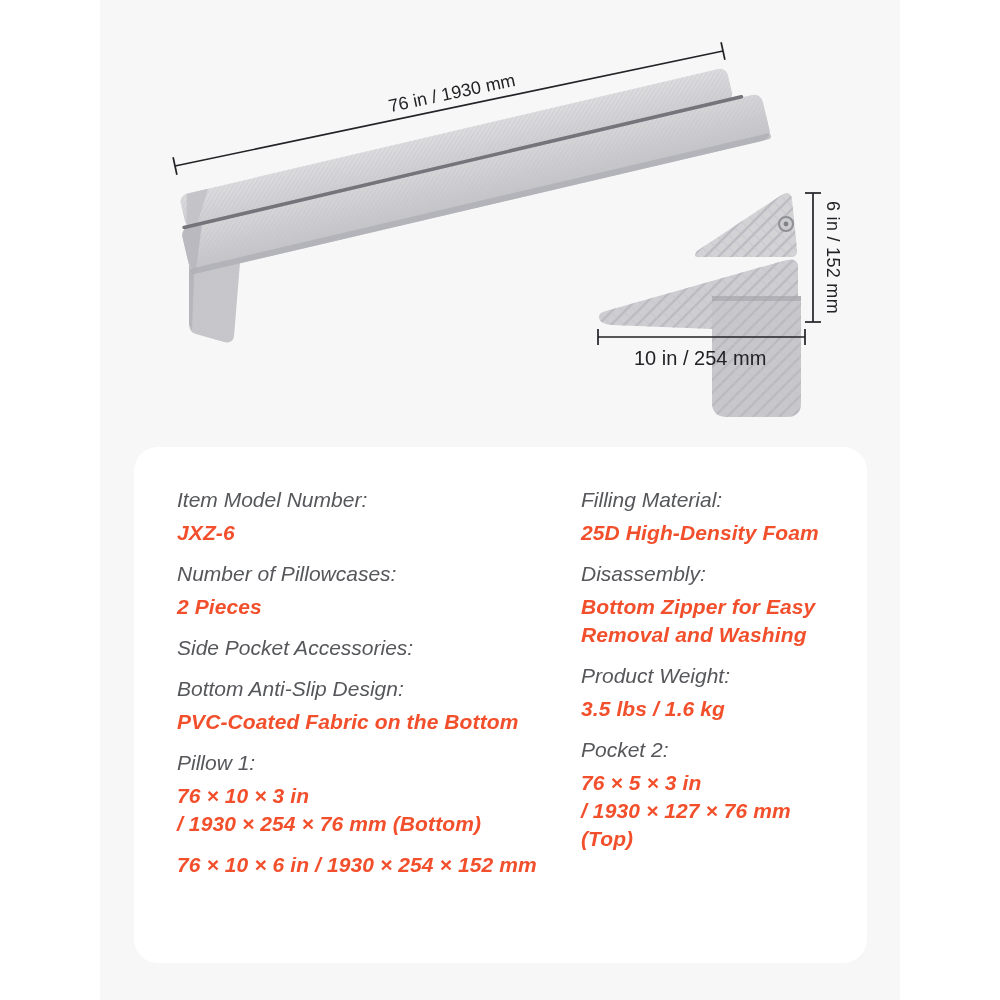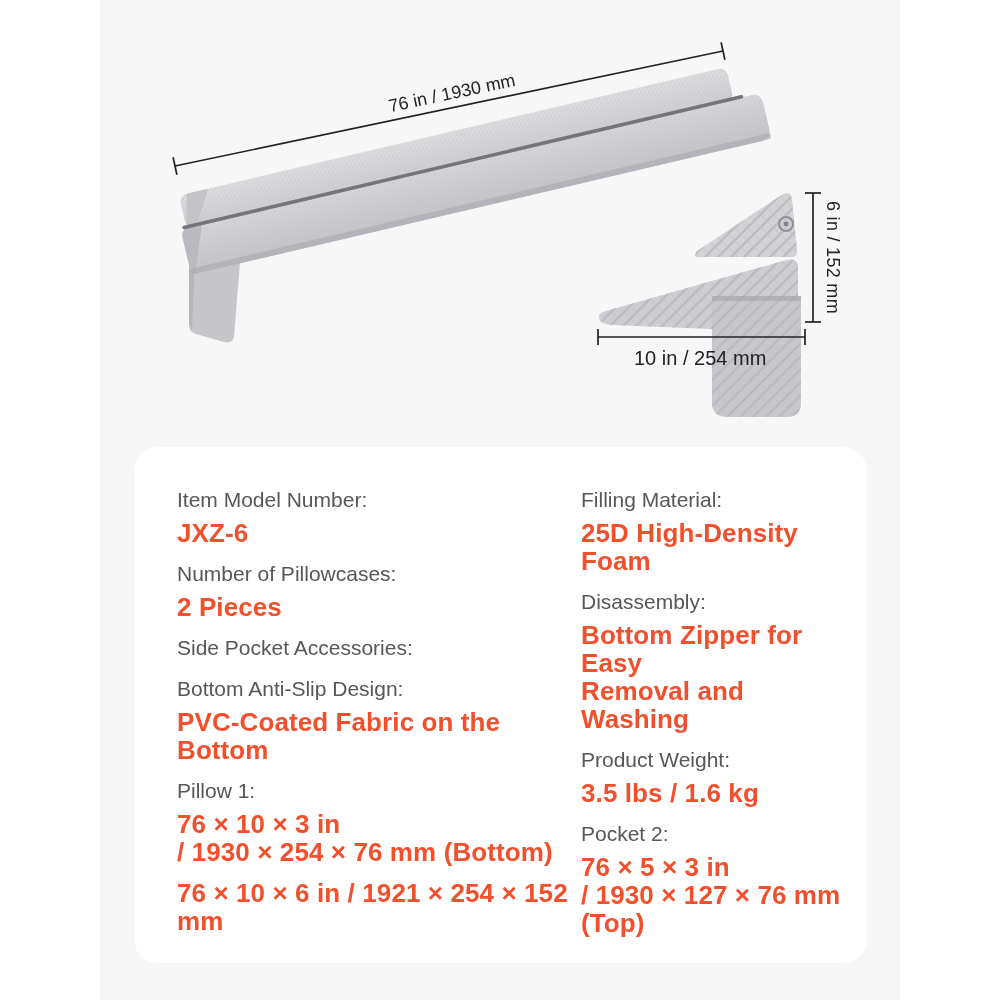--- a/index.html
+++ b/index.html
@@ -11,23 +11,23 @@
   .diagram-svg{position:absolute;left:0;top:0;width:1000px;height:445px;}
 
   .dim-label{position:absolute;color:#232327;font-size:18px;white-space:nowrap;}
   .dim-label.length{left:352px;top:83px;width:200px;text-align:center;transform:rotate(-11.9deg);}
   .dim-label.height{left:822px;top:190px;height:134px;writing-mode:vertical-rl;text-align:center;letter-spacing:0.3px;}
   .dim-label.depth{left:602px;top:347px;font-size:20px;margin-left:32px;}
 
   .card{position:absolute;left:134px;top:447px;width:733px;height:516px;background:#FFFFFF;
         border-radius:24px;box-sizing:border-box;padding:39px 24px 0 43px;}
   .columns{display:grid;grid-template-columns:404px 1fr;}
-  .spec{margin-bottom:13px;}
+  .spec{margin-bottom:13px;font-style:italic;}
   .spec-label{display:block;font-size:21px;line-height:28px;color:#56575B;}
-  .spec-value{display:block;font-size:26px;line-height:28px;font-weight:700;color:#F2502C;
+  .spec-value{display:block;font-size:21px;line-height:28px;font-weight:700;color:#F2502C;
               white-space:pre-line;margin-top:5px;letter-spacing:0.1px;}
 </style>
 </head>
 <body>
 
 <div id="app">
 
   <div class="panel"></div>
 
   <svg class="diagram-svg" viewBox="0 0 1000 445">
@@ -129,21 +129,21 @@
         <div class="spec">
           <span class="spec-label">Bottom Anti-Slip Design:</span>
           <span class="spec-value">PVC-Coated Fabric on the Bottom</span>
         </div>
         <div class="spec">
           <span class="spec-label">Pillow 1:</span>
           <span class="spec-value">76 × 10 × 3 in
 / 1930 × 254 × 76 mm (Bottom)</span>
         </div>
         <div class="spec">
-          <span class="spec-value">76 × 10 × 6 in / 1921 × 254 × 152 mm</span>
+          <span class="spec-value">76 × 10 × 6 in / 1930 × 254 × 152 mm</span>
         </div>
       </div>
 
       <div class="col">
         <div class="spec">
           <span class="spec-label">Filling Material:</span>
           <span class="spec-value">25D High-Density Foam</span>
         </div>
         <div class="spec">
           <span class="spec-label">Disassembly:</span>

